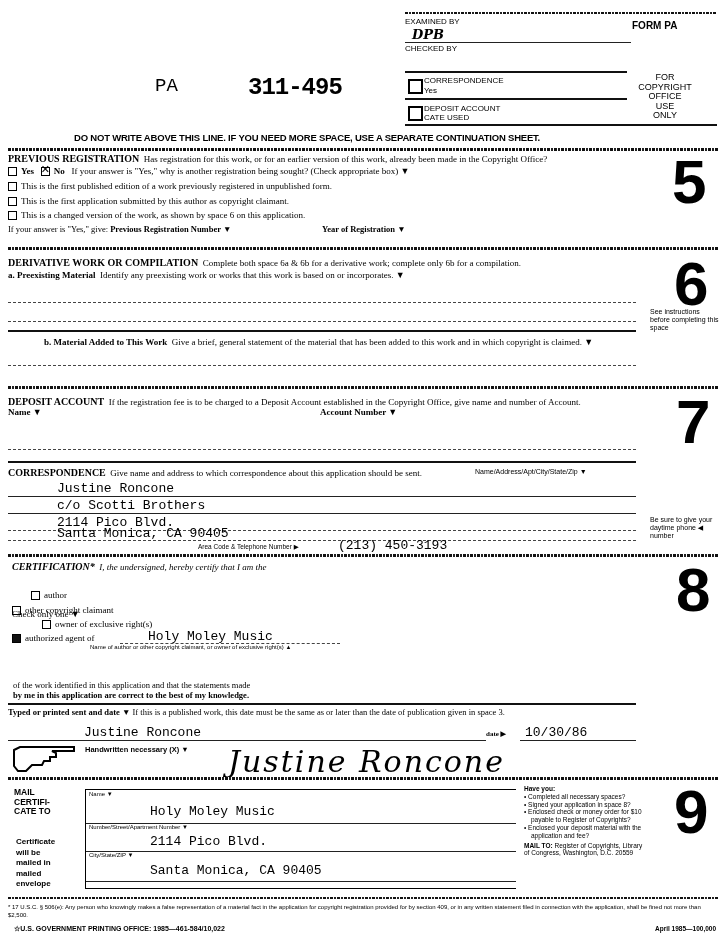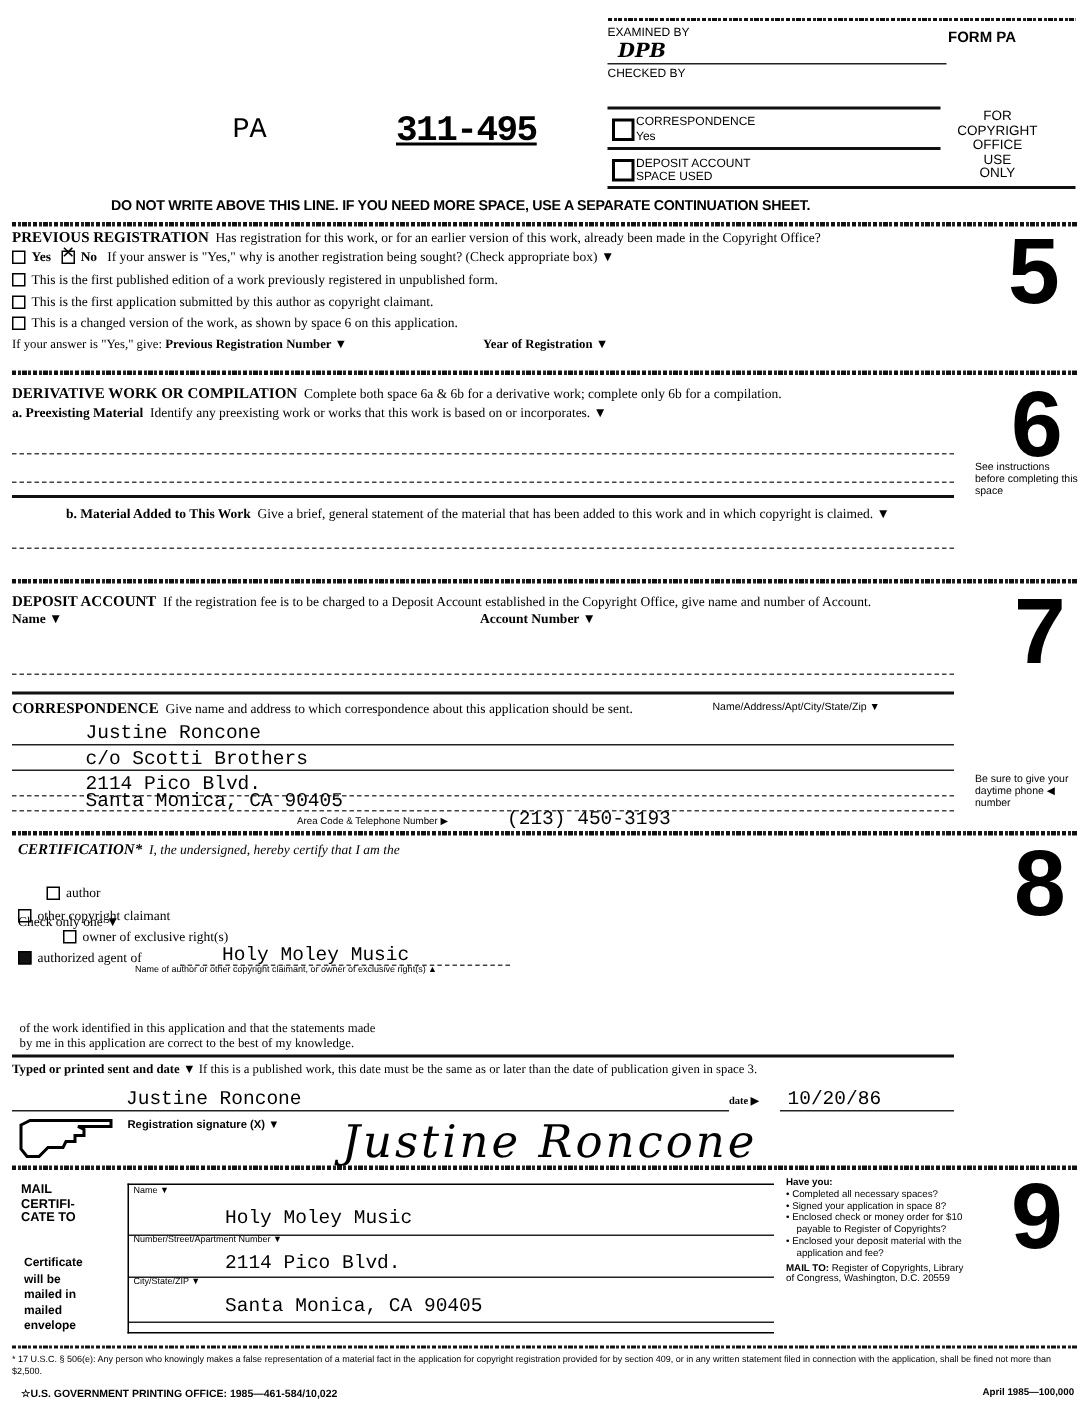--- a/index.html
+++ b/index.html
@@ -31,32 +31,32 @@
 <div class="thin" style="left:405px;top:42px;width:226px;"></div>
 <div class="abs sans tiny" style="left:405px;top:44px;">CHECKED BY</div>
 
 <div class="thick" style="left:405px;top:71px;width:222px;height:2px;"></div>
 <div class="bigbox" style="left:408px;top:79px;"></div>
 <div class="abs sans tiny" style="left:424px;top:76px;">CORRESPONDENCE</div>
 <div class="abs sans tiny" style="left:424px;top:86px;">Yes</div>
 <div class="thick" style="left:405px;top:98px;width:222px;height:2px;"></div>
 <div class="bigbox" style="left:408px;top:106px;"></div>
 <div class="abs sans tiny" style="left:424px;top:104px;">DEPOSIT ACCOUNT</div>
-<div class="abs sans tiny" style="left:424px;top:113px;">SPACE USED</div>
+<div class="abs sans tiny" style="left:424px;top:113px;">CATE USED</div>
 <div class="thick" style="left:405px;top:124px;width:312px;height:2px;"></div>
 <div class="abs sans" style="left:630px;top:73px;width:70px;text-align:center;font-size:9px;line-height:9.5px;">
   <div>FOR</div>
   <div>COPYRIGHT</div>
   <div>OFFICE</div>
   <div>USE</div>
   <div>ONLY</div>
 </div>
 
 <div class="abs mono" style="left:155px;top:75px;font-size:19px;">PA</div>
-<div class="abs mono bold" style="left:264px;top:74px;font-size:24px;letter-spacing:-1px;text-decoration:underline;">311-495</div>
+<div class="abs mono bold" style="left:248px;top:74px;font-size:24px;letter-spacing:-1px;">311-495</div>
 
 <div class="abs sans bold" style="left:74px;top:132px;font-size:9.5px;letter-spacing:-0.2px;white-space:nowrap;">DO NOT WRITE ABOVE THIS LINE. IF YOU NEED MORE SPACE, USE A SEPARATE CONTINUATION SHEET.</div>
 
 <div class="dither" style="left:8px;top:148px;width:710px;"></div>
 <div class="abs" style="left:8px;top:153px;font-size:9px;white-space:nowrap;">
   <span class="bold" style="font-size:10px;">PREVIOUS REGISTRATION</span>&nbsp;
   <span>Has registration for this work, or for an earlier version of this work, already been made in the Copyright Office?</span>
 </div>
 <div class="abs" style="left:8px;top:166px;font-size:9px;white-space:nowrap;">
   <span class="box"></span><span class="bold">Yes</span>
@@ -127,35 +127,35 @@
 </div>
 <div class="abs" style="left:12px;top:609px;font-size:9px;">Check only one ▼</div>
 <div class="abs" style="left:12px;top:590px;font-size:9px;margin-left:19px;"><span class="box"></span><span>author</span></div>
 <div class="abs" style="left:12px;top:605px;font-size:9px;"><span class="box"></span><span>other copyright claimant</span></div>
 <div class="abs" style="left:12px;top:619px;font-size:9px;padding-left:30px;"><span class="box"></span><span>owner of exclusive right(s)</span></div>
 <div class="abs" style="left:12px;top:633px;font-size:9px;"><span class="box" style="background:#111;"></span><span>authorized agent of</span></div>
 <div class="abs typed" style="left:148px;top:629px;">Holy Moley Music</div>
 <div class="dash" style="left:120px;top:643px;width:220px;"></div>
 <div class="abs sans" style="left:90px;top:644px;font-size:6px;">Name of author or other copyright claimant, or owner of exclusive right(s) ▲</div>
 <div class="abs" style="left:13px;top:680px;font-size:8.5px;">of the work identified in this application and that the statements made</div>
-<div class="abs" style="left:13px;top:690px;font-size:8.5px;">by me in this application are correct to the best of my knowledge.</div>
+<div class="abs" style="left:13px;top:690px;font-size:8.5px;font-weight:bold;">by me in this application are correct to the best of my knowledge.</div>
 <div class="thick" style="left:8px;top:703px;width:628px;height:2px;"></div>
 <div class="abs" style="left:8px;top:707px;font-size:8.5px;white-space:nowrap;">
   <span class="bold">Typed or printed sent and date ▼</span>
   <span>If this is a published work, this date must be the same as or later than the date of publication given in space 3.</span>
 </div>
 <div class="abs typed" style="left:84px;top:725px;">Justine Roncone</div>
 <div class="thin" style="left:8px;top:740px;width:478px;"></div>
 <div class="abs bold" style="left:486px;top:730px;font-size:7px;">date ▶</div>
-<div class="abs typed" style="left:525px;top:725px;">10/20/86</div>
+<div class="abs typed" style="left:525px;top:725px;">10/30/86</div>
 <div class="thin" style="left:520px;top:740px;width:116px;"></div>
 <svg class="abs" style="left:12px;top:744px;" width="70" height="30" viewBox="0 0 70 30">
   <path d="M2 6 L8 3 L40 3 L62 3 L62 7 L40 7 L44 9 L44 13 L38 13 L38 17 L32 17 L30 21 L20 21 L14 27 L6 27 L2 22 Z" fill="none" stroke="#000" stroke-width="2"></path>
 </svg>
-<div class="abs sans bold" style="left:85px;top:745px;font-size:7.5px;">Registration signature (X) ▼</div>
+<div class="abs sans bold" style="left:85px;top:745px;font-size:7.5px;">Handwritten necessary (X) ▼</div>
 <div class="abs sig" style="left:228px;top:744px;">Justine Roncone</div>
 <div class="dither" style="left:8px;top:777px;width:710px;"></div>
 <div class="num" style="left:676px;top:560px;">8</div>
 
 <div class="abs sans bold" style="left:14px;top:788px;font-size:8.5px;line-height:9.5px;">
   <div>MAIL</div>
   <div>CERTIFI-</div>
   <div>CATE TO</div>
 </div>
 <div class="abs sans bold" style="left:16px;top:837px;font-size:8px;line-height:10.5px;">

